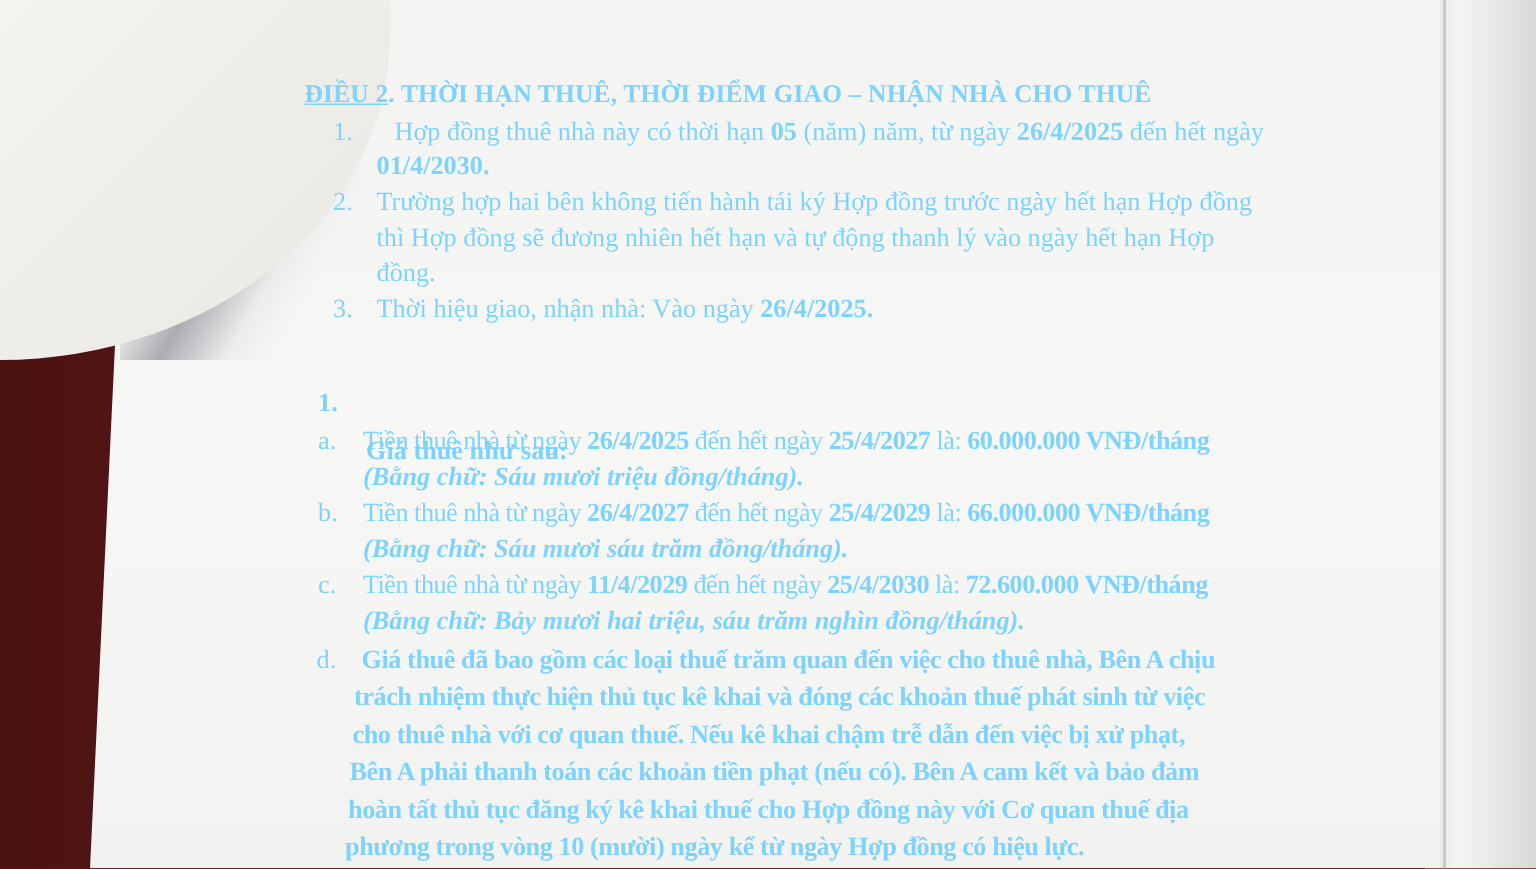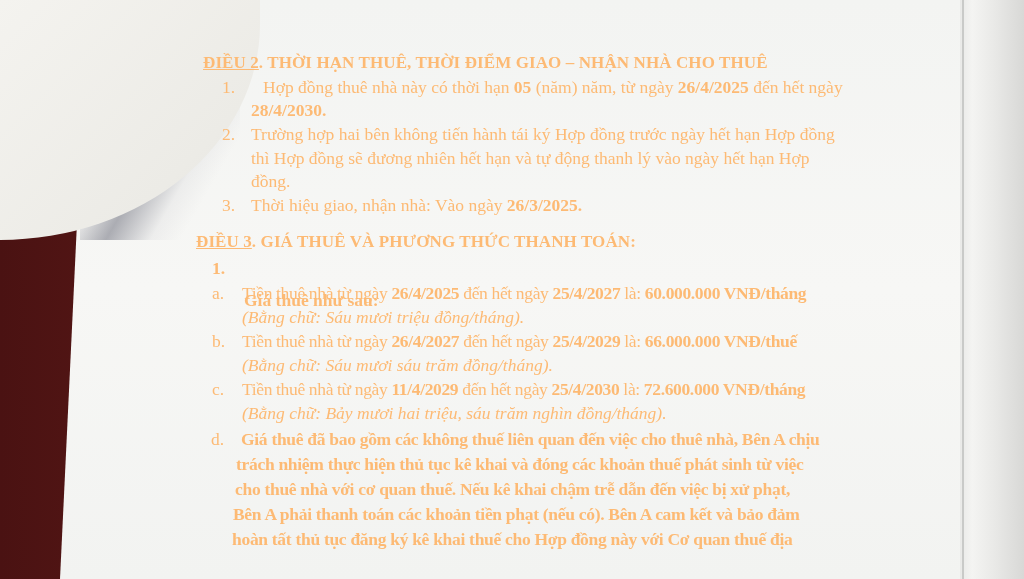--- a/index.html
+++ b/index.html
@@ -32,25 +32,25 @@
   .back-page {
     position:absolute; left:950px; top:0; width:74px; height:579px;
     background: linear-gradient(90deg, #dfe0de 0%, #f4f4f2 30%, #e9e9e7 60%, #d8d8d6 100%);
     z-index:1;
   }
   .edge-line {
     position:absolute; left:962px; top:0; width:2px; height:579px; background:#c9cac8; z-index:2;
   }
   .content {
     position:absolute; left:0; top:0; width:1024px; height:505px; z-index:4;
-    color:#fdba74; font-size:17.5px; line-height:1;
+    color:#7dd3fc; font-size:17.5px; line-height:1;
   }
   .line { position:absolute; white-space:nowrap; }
   .b { font-weight:bold; }
-  .i { font-style:italic; }
+  .i { font-style:italic;font-weight:bold; }
   .u { text-decoration:underline; }
   .heading { font-weight:bold; font-size:17px; letter-spacing:0.1px; }
 </style>
 </head>
 <body>
 
 <div class="wood"></div>
 <div class="back-page"></div>
 <div class="edge-line"></div>
 <div class="page"></div>
@@ -60,57 +60,55 @@
 <div class="content">
 
   <div class="line heading" style="left:203px; top:54px;">
     <span class="u">ĐIỀU 2</span><span>. THỜI HẠN THUÊ, THỜI ĐIỂM GIAO – NHẬN NHÀ CHO THUÊ</span>
   </div>
 
   <div class="line" style="left:222px; top:79px;">1.</div>
   <div class="line" style="left:263px; top:79px;">
     <span>Hợp đồng thuê nhà này có thời hạn </span><span class="b">05</span><span> (năm) năm, từ ngày </span><span class="b">26/4/2025</span><span> đến hết ngày</span>
   </div>
-  <div class="line b" style="left:251px; top:102px;">28/4/2030.</div>
+  <div class="line b" style="left:251px; top:102px;">01/4/2030.</div>
 
   <div class="line" style="left:222px; top:126px;">2.</div>
   <div class="line" style="left:251px; top:126px;">Trường hợp hai bên không tiến hành tái ký Hợp đồng trước ngày hết hạn Hợp đồng</div>
   <div class="line" style="left:251px; top:150px;">thì Hợp đồng sẽ đương nhiên hết hạn và tự động thanh lý vào ngày hết hạn Hợp</div>
   <div class="line" style="left:251px; top:173px;">đồng.</div>
 
   <div class="line" style="left:222px; top:197px;">3.</div>
   <div class="line" style="left:251px; top:197px;">
-    <span>Thời hiệu giao, nhận nhà: Vào ngày </span><span class="b">26/3/2025.</span>
+    <span>Thời hiệu giao, nhận nhà: Vào ngày </span><span class="b">26/4/2025.</span>
   </div>
 
-  <div class="line heading" style="left:196px; top:233px;">
-    <span class="u">ĐIỀU 3</span><span>. GIÁ THUÊ VÀ PHƯƠNG THỨC THANH TOÁN:</span>
-  </div>
 
   <div class="line b" style="left:212px; top:260px;">1.</div>
   <div class="line b" style="left:244px; top:260px;margin-top:32px;">Giá thuê như sau:</div>
 
   <div class="line" style="left:212px; top:285px;">a.</div>
   <div class="line" style="left:242px; top:285px; letter-spacing:-0.35px;">
     <span>Tiền thuê nhà từ ngày </span><span class="b">26/4/2025</span><span> đến hết ngày </span><span class="b">25/4/2027</span><span> là: </span><span class="b">60.000.000 VNĐ/tháng</span>
   </div>
   <div class="line i" style="left:242px; top:309px;">(Bằng chữ: Sáu mươi triệu đồng/tháng).</div>
 
   <div class="line" style="left:212px; top:333px;">b.</div>
   <div class="line" style="left:242px; top:333px; letter-spacing:-0.35px;">
-    <span>Tiền thuê nhà từ ngày </span><span class="b">26/4/2027</span><span> đến hết ngày </span><span class="b">25/4/2029</span><span> là: </span><span class="b">66.000.000 VNĐ/thuế</span>
+    <span>Tiền thuê nhà từ ngày </span><span class="b">26/4/2027</span><span> đến hết ngày </span><span class="b">25/4/2029</span><span> là: </span><span class="b">66.000.000 VNĐ/tháng</span>
   </div>
   <div class="line i" style="left:242px; top:357px;">(Bằng chữ: Sáu mươi sáu trăm đồng/tháng).</div>
 
   <div class="line" style="left:212px; top:381px;">c.</div>
   <div class="line" style="left:242px; top:381px; letter-spacing:-0.35px;">
     <span>Tiền thuê nhà từ ngày </span><span class="b">11/4/2029</span><span> đến hết ngày </span><span class="b">25/4/2030</span><span> là: </span><span class="b">72.600.000 VNĐ/tháng</span>
   </div>
   <div class="line i" style="left:242px; top:405px;">(Bằng chữ: Bảy mươi hai triệu, sáu trăm nghìn đồng/tháng).</div>
 
   <div class="line" style="left:211px; top:431px;">d.</div>
-  <div class="line b" style="left:241px; top:431px; letter-spacing:-0.3px;">Giá thuê đã bao gồm các không thuế liên quan đến việc cho thuê nhà, Bên A chịu</div>
+  <div class="line b" style="left:241px; top:431px; letter-spacing:-0.3px;">Giá thuê đã bao gồm các loại thuế trăm quan đến việc cho thuê nhà, Bên A chịu</div>
   <div class="line b" style="left:236px; top:456px; letter-spacing:-0.3px;">trách nhiệm thực hiện thủ tục kê khai và đóng các khoản thuế phát sinh từ việc</div>
   <div class="line b" style="left:235px; top:481px; letter-spacing:-0.3px;">cho thuê nhà với cơ quan thuế. Nếu kê khai chậm trễ dẫn đến việc bị xử phạt,</div>
   <div class="line b" style="left:233px; top:506px; letter-spacing:-0.3px;">Bên A phải thanh toán các khoản tiền phạt (nếu có). Bên A cam kết và bảo đảm</div>
   <div class="line b" style="left:232px; top:531px; letter-spacing:-0.3px;">hoàn tất thủ tục đăng ký kê khai thuế cho Hợp đồng này với Cơ quan thuế địa</div>
+  <div class="line b" style="left:230px; top:556px; letter-spacing:-0.3px;">phương trong vòng 10 (mười) ngày kể từ ngày Hợp đồng có hiệu lực.</div>
 
 </div>
 
 </body></html>

